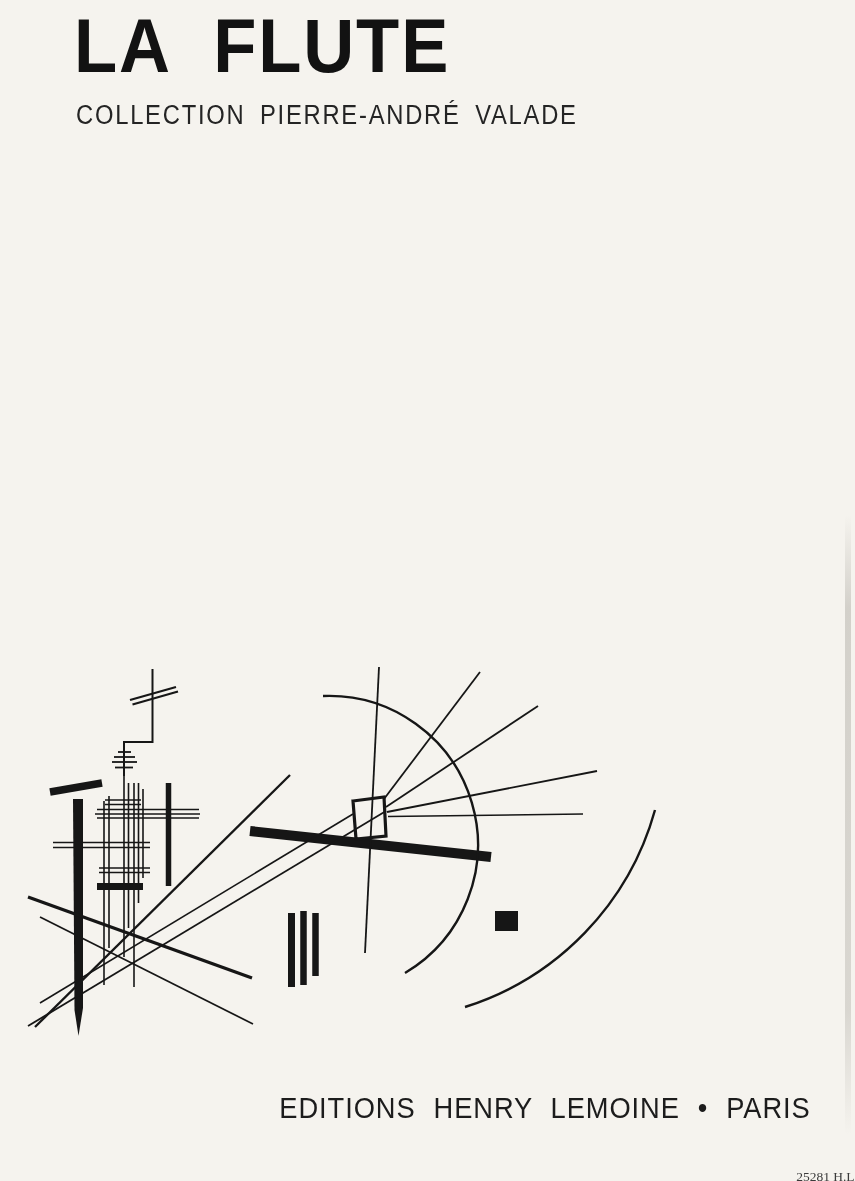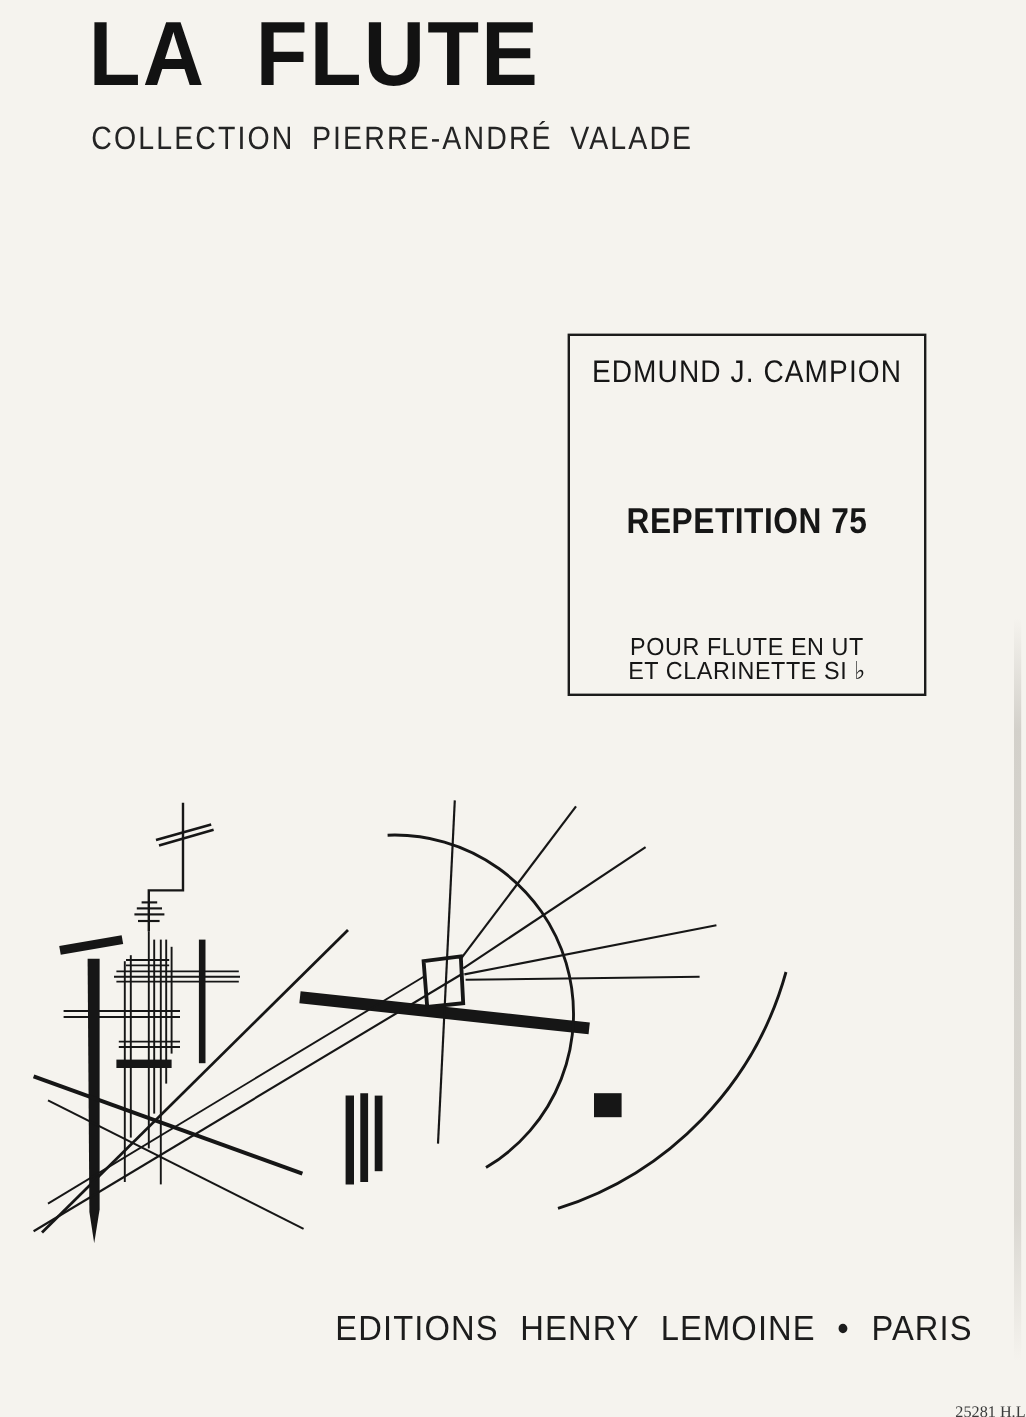--- a/index.html
+++ b/index.html
@@ -78,28 +78,20 @@
 </style>
 </head>
 <body>
 
 <div class="page">
 
   <div class="abs series-title">LA FLUTE</div>
 
   <div class="abs collection-line">COLLECTION PIERRE-ANDRÉ VALADE</div>
 
-  <div class="abs work-box">
-    <div class="composer">EDMUND J. CAMPION</div>
-    <div class="work-title">REPETITION 75</div>
-    <div class="instrumentation">
-      <div>POUR FLUTE EN UT</div>
-      <div>ET CLARINETTE SI ♭</div>
-    </div>
-  </div>
 
   <svg class="artwork" width="855" height="1181" viewBox="0 0 855 1181" fill="none" stroke="#161616" stroke-linecap="butt">
 
     <g>
       <path d="M152.5 669 V742 H124 V776" stroke-width="2"></path>
       <path d="M130 700 L176 687" stroke-width="2.2"></path>
       <path d="M132.5 704.5 L178 691.5" stroke-width="2.2"></path>
       <path d="M118 752 H131" stroke-width="1.8"></path>
       <path d="M114 757 H135" stroke-width="1.8"></path>
       <path d="M112 762 H137" stroke-width="1.8"></path>

